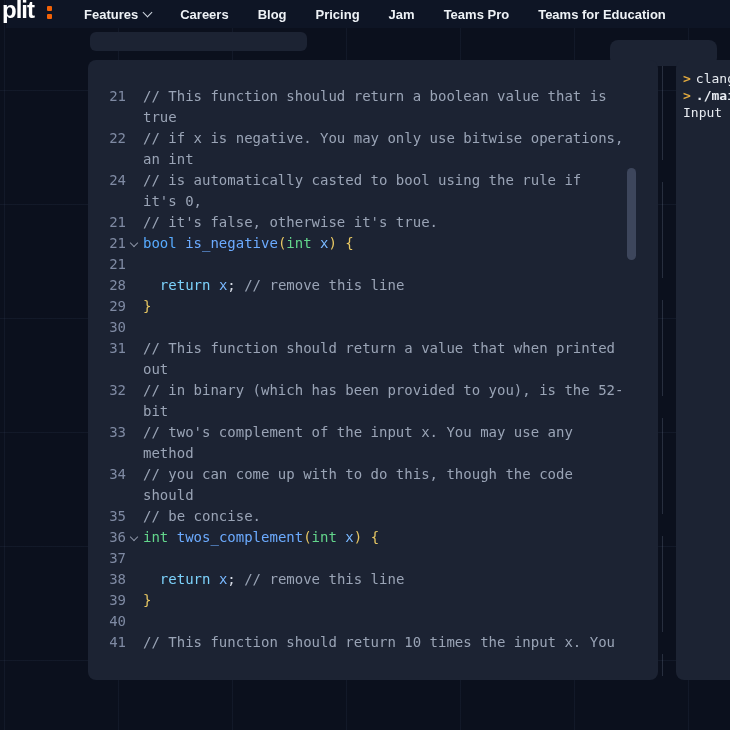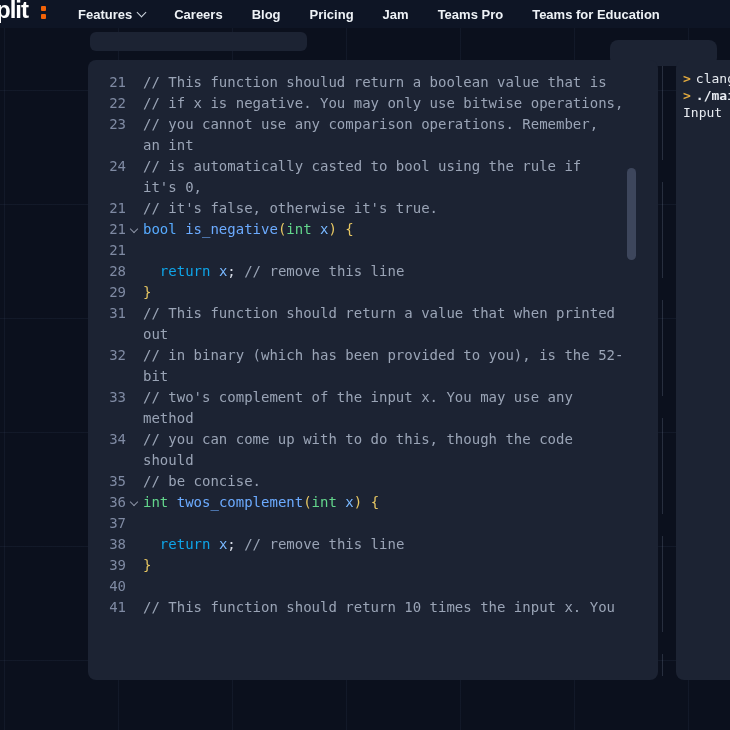--- a/index.html
+++ b/index.html
@@ -9,21 +9,21 @@
     background-image:
       linear-gradient(rgba(125,145,195,0.07) 1px, transparent 1px),
       linear-gradient(90deg, rgba(125,145,195,0.07) 1px, transparent 1px);
     background-size:114px 114px;
     background-position:4px 90px;
     font-family:"Liberation Sans", sans-serif;
   }
 
   
   .navbar{
-    position:absolute;top:0;left:0;right:0;height:28px;
+    position:absolute;top:0;left:6px;right:0;height:28px;
     background:#0e1525;display:flex;align-items:center;z-index:6;
   }
   .logo{
     position:absolute;left:-4px;top:-4px;
     font-size:24px;font-weight:bold;color:#ffffff;letter-spacing:-1px;
   }
   .logo-dots{position:absolute;left:41px;top:6px;display:flex;flex-direction:column;gap:3px;}
   .logo-dot{width:5px;height:5px;border-radius:1px;background:#f26207;}
   .nav-items{display:flex;gap:29px;margin-left:62px;align-items:center;padding-left:16px;}
   .nav-item{
@@ -43,38 +43,38 @@
   }
   .topbtn{
     position:absolute;left:610px;top:40px;width:107px;height:26px;
     background:#1c2333;border-radius:8px;z-index:4;
   }
 
   
   .editor{
     position:absolute;left:88px;top:60px;width:570px;height:620px;
     background:#1c2333;border-radius:8px;box-sizing:border-box;
-    padding-top:12px;overflow:hidden;z-index:5;
+    padding-top:26px;overflow:hidden;z-index:5;
     font-family:"DejaVu Sans Mono", monospace;font-size:14px;
   }
   .row{display:flex;line-height:21px;}
   .ln{width:38px;text-align:right;color:#7f8aa3;flex:none;}
   .fold{position:relative;width:17px;flex:none;}
   .fold.has::after{
     content:"";position:absolute;left:5px;top:7px;width:5px;height:5px;
     border-right:1.5px solid #8b93a5;border-bottom:1.5px solid #8b93a5;
     transform:rotate(45deg);
   }
   .code{white-space:pre;color:#d7dce6;}
   .tk-c{color:#9aa4b6;}
   .tk-t{color:#57abff;}
   .tk-g{color:#63d68c;}
   .tk-f{color:#6cabff;}
   .tk-v{color:#79b8ff;}
-  .tk-k{color:#0ea5e9;}
+  .tk-k{color:#7dd3fc;}
   .tk-b{color:#e7c763;}
   .tk-p{color:#d7dce6;}
   .scroll-thumb{
     position:absolute;right:22px;top:108px;width:9px;height:92px;
     background:#3d465c;border-radius:5px;
   }
 
   
   .divider{
     position:absolute;left:662px;top:64px;width:1px;height:612px;z-index:3;
@@ -133,28 +133,28 @@
 <div class="topbtn"></div>
 
 <div class="editor">
   <div id="code-rows">
       <div class="row">
         <span class="ln">21</span>
         <span class="fold"></span>
         <span class="code"><span class="tk-c">// This function shoulud return a boolean value that is</span></span>
       </div>
       <div class="row">
+        <span class="ln"></span>
+        <span class="fold"></span>
+        <span class="code"><span class="tk-c">true</span></span>
+      </div>
+      <div class="row">
         <span class="ln">22</span>
         <span class="fold"></span>
         <span class="code"><span class="tk-c">// if x is negative. You may only use bitwise operations,</span></span>
-      </div>
-      <div class="row">
-        <span class="ln">23</span>
-        <span class="fold"></span>
-        <span class="code"><span class="tk-c">// you cannot use any comparison operations. Remember,</span></span>
       </div>
       <div class="row">
         <span class="ln"></span>
         <span class="fold"></span>
         <span class="code"><span class="tk-c">an int</span></span>
       </div>
       <div class="row">
         <span class="ln">24</span>
         <span class="fold"></span>
         <span class="code"><span class="tk-c">// is automatically casted to bool using the rule if</span></span>
@@ -181,20 +181,25 @@
       </div>
       <div class="row">
         <span class="ln">28</span>
         <span class="fold"></span>
         <span class="code"><span class="tk-p">  </span><span class="tk-k">return</span><span class="tk-p"> </span><span class="tk-v">x</span><span class="tk-p">; </span><span class="tk-c">// remove this line</span></span>
       </div>
       <div class="row">
         <span class="ln">29</span>
         <span class="fold"></span>
         <span class="code"><span class="tk-b">}</span></span>
+      </div>
+      <div class="row">
+        <span class="ln">30</span>
+        <span class="fold"></span>
+        <span class="code"></span>
       </div>
       <div class="row">
         <span class="ln">31</span>
         <span class="fold"></span>
         <span class="code"><span class="tk-c">// This function should return a value that when printed</span></span>
       </div>
       <div class="row">
         <span class="ln"></span>
         <span class="fold"></span>
         <span class="code"><span class="tk-c">out</span></span>

